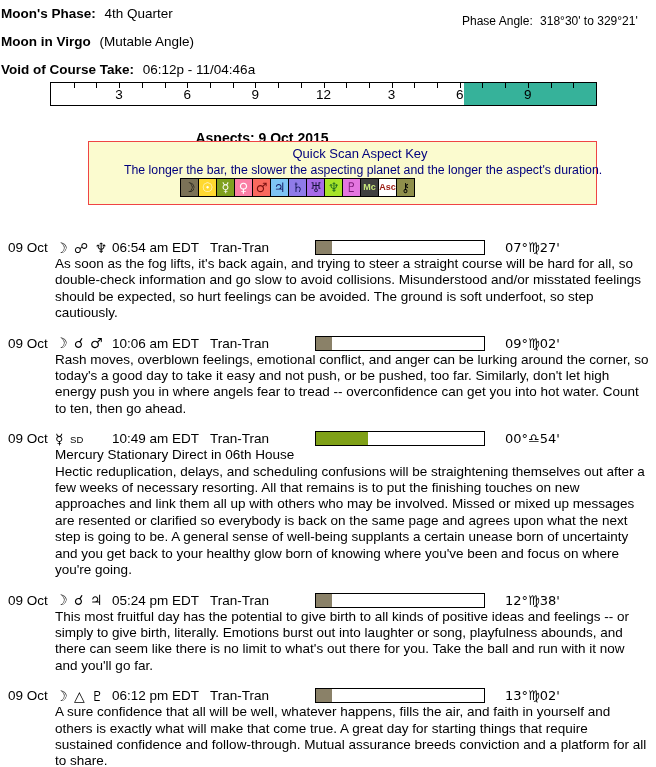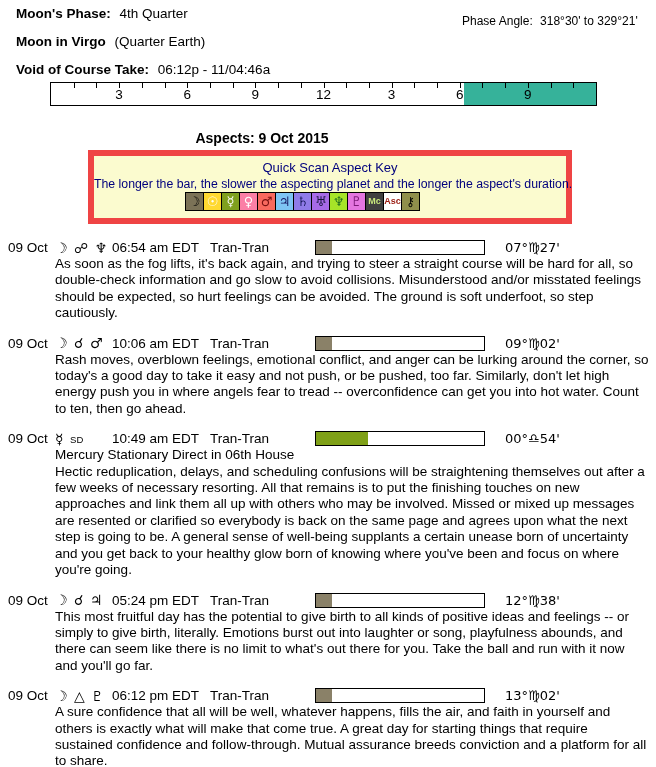--- a/index.html
+++ b/index.html
@@ -1,21 +1,21 @@
 <!DOCTYPE html>
 <html><head>
 <meta charset="utf-8">
 <style>
   html,body{margin:0;padding:0;background:#fff;}
   .page{
     position:relative;width:656px;height:767px;background:#fff;
     font-family:"Liberation Sans",sans-serif;color:#000;overflow:hidden;
   }
   .b{font-weight:bold;}
-  .hdr-line{position:absolute;left:16px;font-size:13.5px;white-space:nowrap;}
+  .hdr-line{position:absolute;left:1px;font-size:13.5px;white-space:nowrap;}
   .l1{top:6px;}
   .l2{top:34px;}
   .l3{top:62px;}
   .phase-angle{position:absolute;left:462px;top:14px;font-size:12px;white-space:nowrap;}
   .phase-angle .pa-val{margin-left:4px;}
   .hdr-val{margin-left:5px;font-weight:normal;}
 
   
   .ruler{
     position:absolute;left:50px;top:82px;width:545px;height:22px;
@@ -28,22 +28,22 @@
     font-size:13.5px;color:#000;
   }
 
   .aspects-title{
     position:absolute;top:130px;left:0;width:524px;text-align:center;
     font-size:14px;font-weight:bold;
   }
 
   
   .key-box{
-    position:absolute;left:88px;top:150px;width:472px;height:62px;
-    background:#FBFBCF;border:6px solid #ef4444;
+    position:absolute;left:88px;top:141px;width:472px;height:62px;
+    background:#FBFBCF;border:1px solid #ef4444;padding-left:35px;
   }
   .key-title{margin-top:4px;text-align:center;font-size:13px;color:#00007D;}
   .key-sub{margin-top:2px;text-align:center;font-size:12.3px;color:#00007D;white-space:nowrap;}
   .key-strip{position:absolute;left:91px;top:36px;display:flex;}
   .key-cell{
     width:17px;height:17px;border:1px solid #000;border-left:none;
     display:flex;align-items:center;justify-content:center;
     font-family:"DejaVu Sans",sans-serif;font-size:13px;line-height:17px;
   }
   .key-cell:first-child{border-left:1px solid #000;}
@@ -77,21 +77,21 @@
     <span class="b">Moon's Phase:</span>
     <span class="hdr-val">4th Quarter</span>
   </div>
   <div class="phase-angle">
     <span>Phase Angle:</span>
     <span class="pa-val">318°30' to 329°21'</span>
   </div>
 
   <div class="hdr-line l2">
     <span class="b">Moon in Virgo</span>
-    <span class="hdr-val">(Quarter Earth)</span>
+    <span class="hdr-val">(Mutable Angle)</span>
   </div>
 
   <div class="hdr-line l3">
     <span class="b">Void of Course Take:</span>
     <span class="hdr-val">06:12p - 11/04:46a</span>
   </div>
 
   <div class="ruler" id="ruler">
     <div class="ruler-highlight" id="ruler-highlight" style="left: 413.292px; background: rgb(54, 178, 154);"></div>
   <div class="tick" style="left: 22.7083px;"></div>

